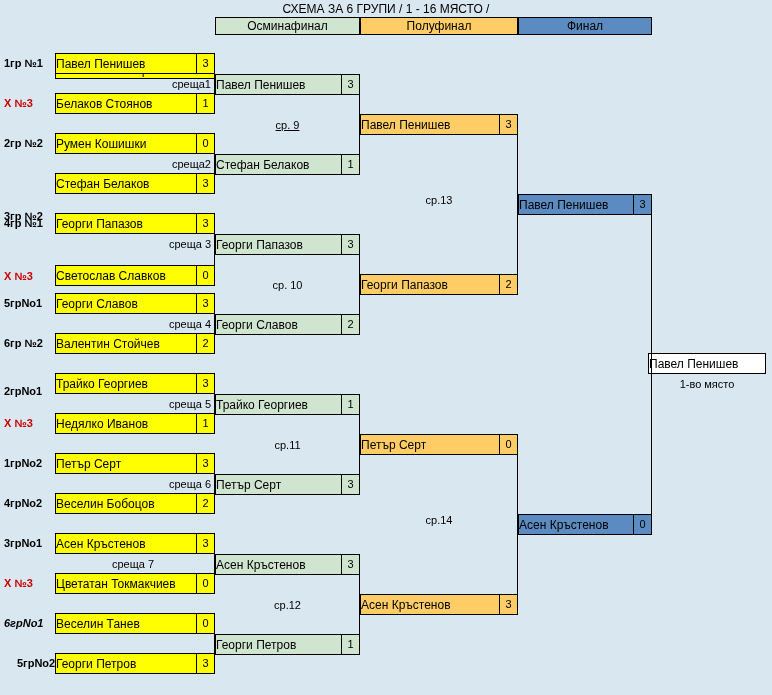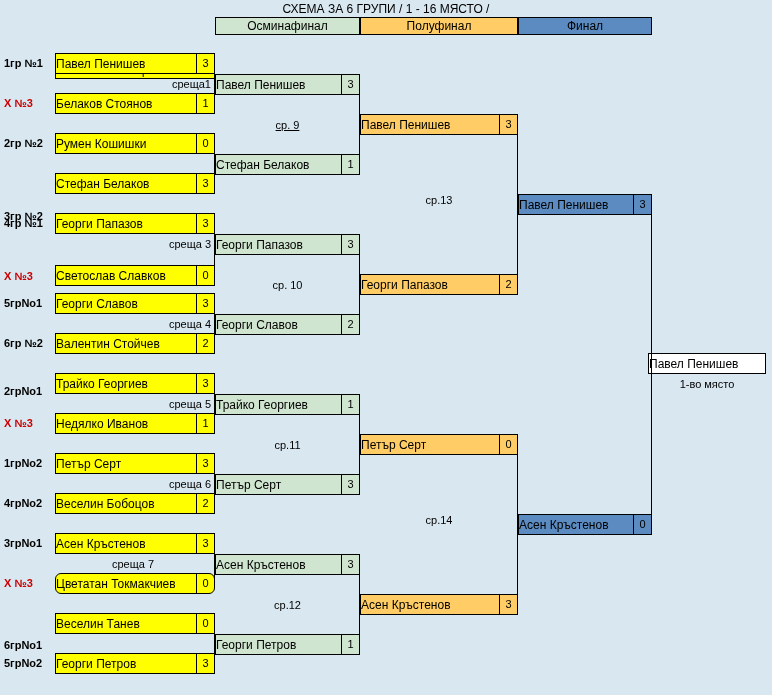--- a/index.html
+++ b/index.html
@@ -82,37 +82,38 @@
   <div class="abs seed" style="left:2px;top:213px;">4гр №1</div>
   <div class="abs seed red" style="left:2px;top:266px;">Х №3</div>
   <div class="abs seed" style="left:2px;top:293px;">5грNo1</div>
   <div class="abs seed" style="left:2px;top:333px;">6гр №2</div>
   <div class="abs seed" style="left:2px;top:373px;margin-top:8px;">2грNo1</div>
   <div class="abs seed red" style="left:2px;top:413px;">Х №3</div>
   <div class="abs seed" style="left:2px;top:453px;">1грNo2</div>
   <div class="abs seed" style="left:2px;top:493px;">4грNo2</div>
   <div class="abs seed" style="left:2px;top:533px;">3грNo1</div>
   <div class="abs seed red" style="left:2px;top:573px;">Х №3</div>
-  <div class="abs seed" style="left:2px;top:635px;">6грNo1</div>
-  <div class="abs seed" style="left:2px;top:653px;">5грNo2</div>
+  <div class="abs seed" style="left:2px;top:613px;font-style:italic;">6грNo1</div>
+  <div class="abs seed" style="left:15px;top:653px;">5грNo2</div>
 
   <div class="abs pbox r1" style="left:55px;top:53px;">
     <span class="nm">Павел Пенишев</span>
     <span class="sc">3</span>
   </div>
   <div class="abs match" style="left:55px;top:76px;width:160px;">среща1</div>
   <div class="abs pbox r1" style="left:55px;top:93px;">
     <span class="nm">Белаков Стоянов</span>
     <span class="sc">1</span>
   </div>
 
   <div class="abs pbox r1" style="left:55px;top:133px;">
     <span class="nm">Румен Кошишки</span>
     <span class="sc">0</span>
   </div>
+  <div class="abs match" style="left:55px;top:156px;width:160px;">среща2</div>
   <div class="abs pbox r1" style="left:55px;top:173px;">
     <span class="nm">Стефан Белаков</span>
     <span class="sc">3</span>
   </div>
 
   <div class="abs pbox r1" style="left:55px;top:213px;">
     <span class="nm">Георги Папазов</span>
     <span class="sc">3</span>
   </div>
   <div class="abs match" style="left:55px;top:236px;width:160px;">среща 3</div>
@@ -149,21 +150,21 @@
   <div class="abs pbox r1" style="left:55px;top:493px;">
     <span class="nm">Веселин Бобоцов</span>
     <span class="sc">2</span>
   </div>
 
   <div class="abs pbox r1" style="left:55px;top:533px;">
     <span class="nm">Асен Кръстенов</span>
     <span class="sc">3</span>
   </div>
   <div class="abs match" style="left:55px;top:556px;width:160px;text-align:center;">среща 7</div>
-  <div class="abs pbox r1" style="left:55px;top:573px;border-radius:6px;">
+  <div class="abs pbox r1" style="left:55px;top:573px;">
     <span class="nm">Цветатан Токмакчиев</span>
     <span class="sc">0</span>
   </div>
 
   <div class="abs pbox r1" style="left:55px;top:613px;">
     <span class="nm">Веселин Танев</span>
     <span class="sc">0</span>
   </div>
   <div class="abs pbox r1" style="left:55px;top:653px;">
     <span class="nm">Георги Петров</span>

